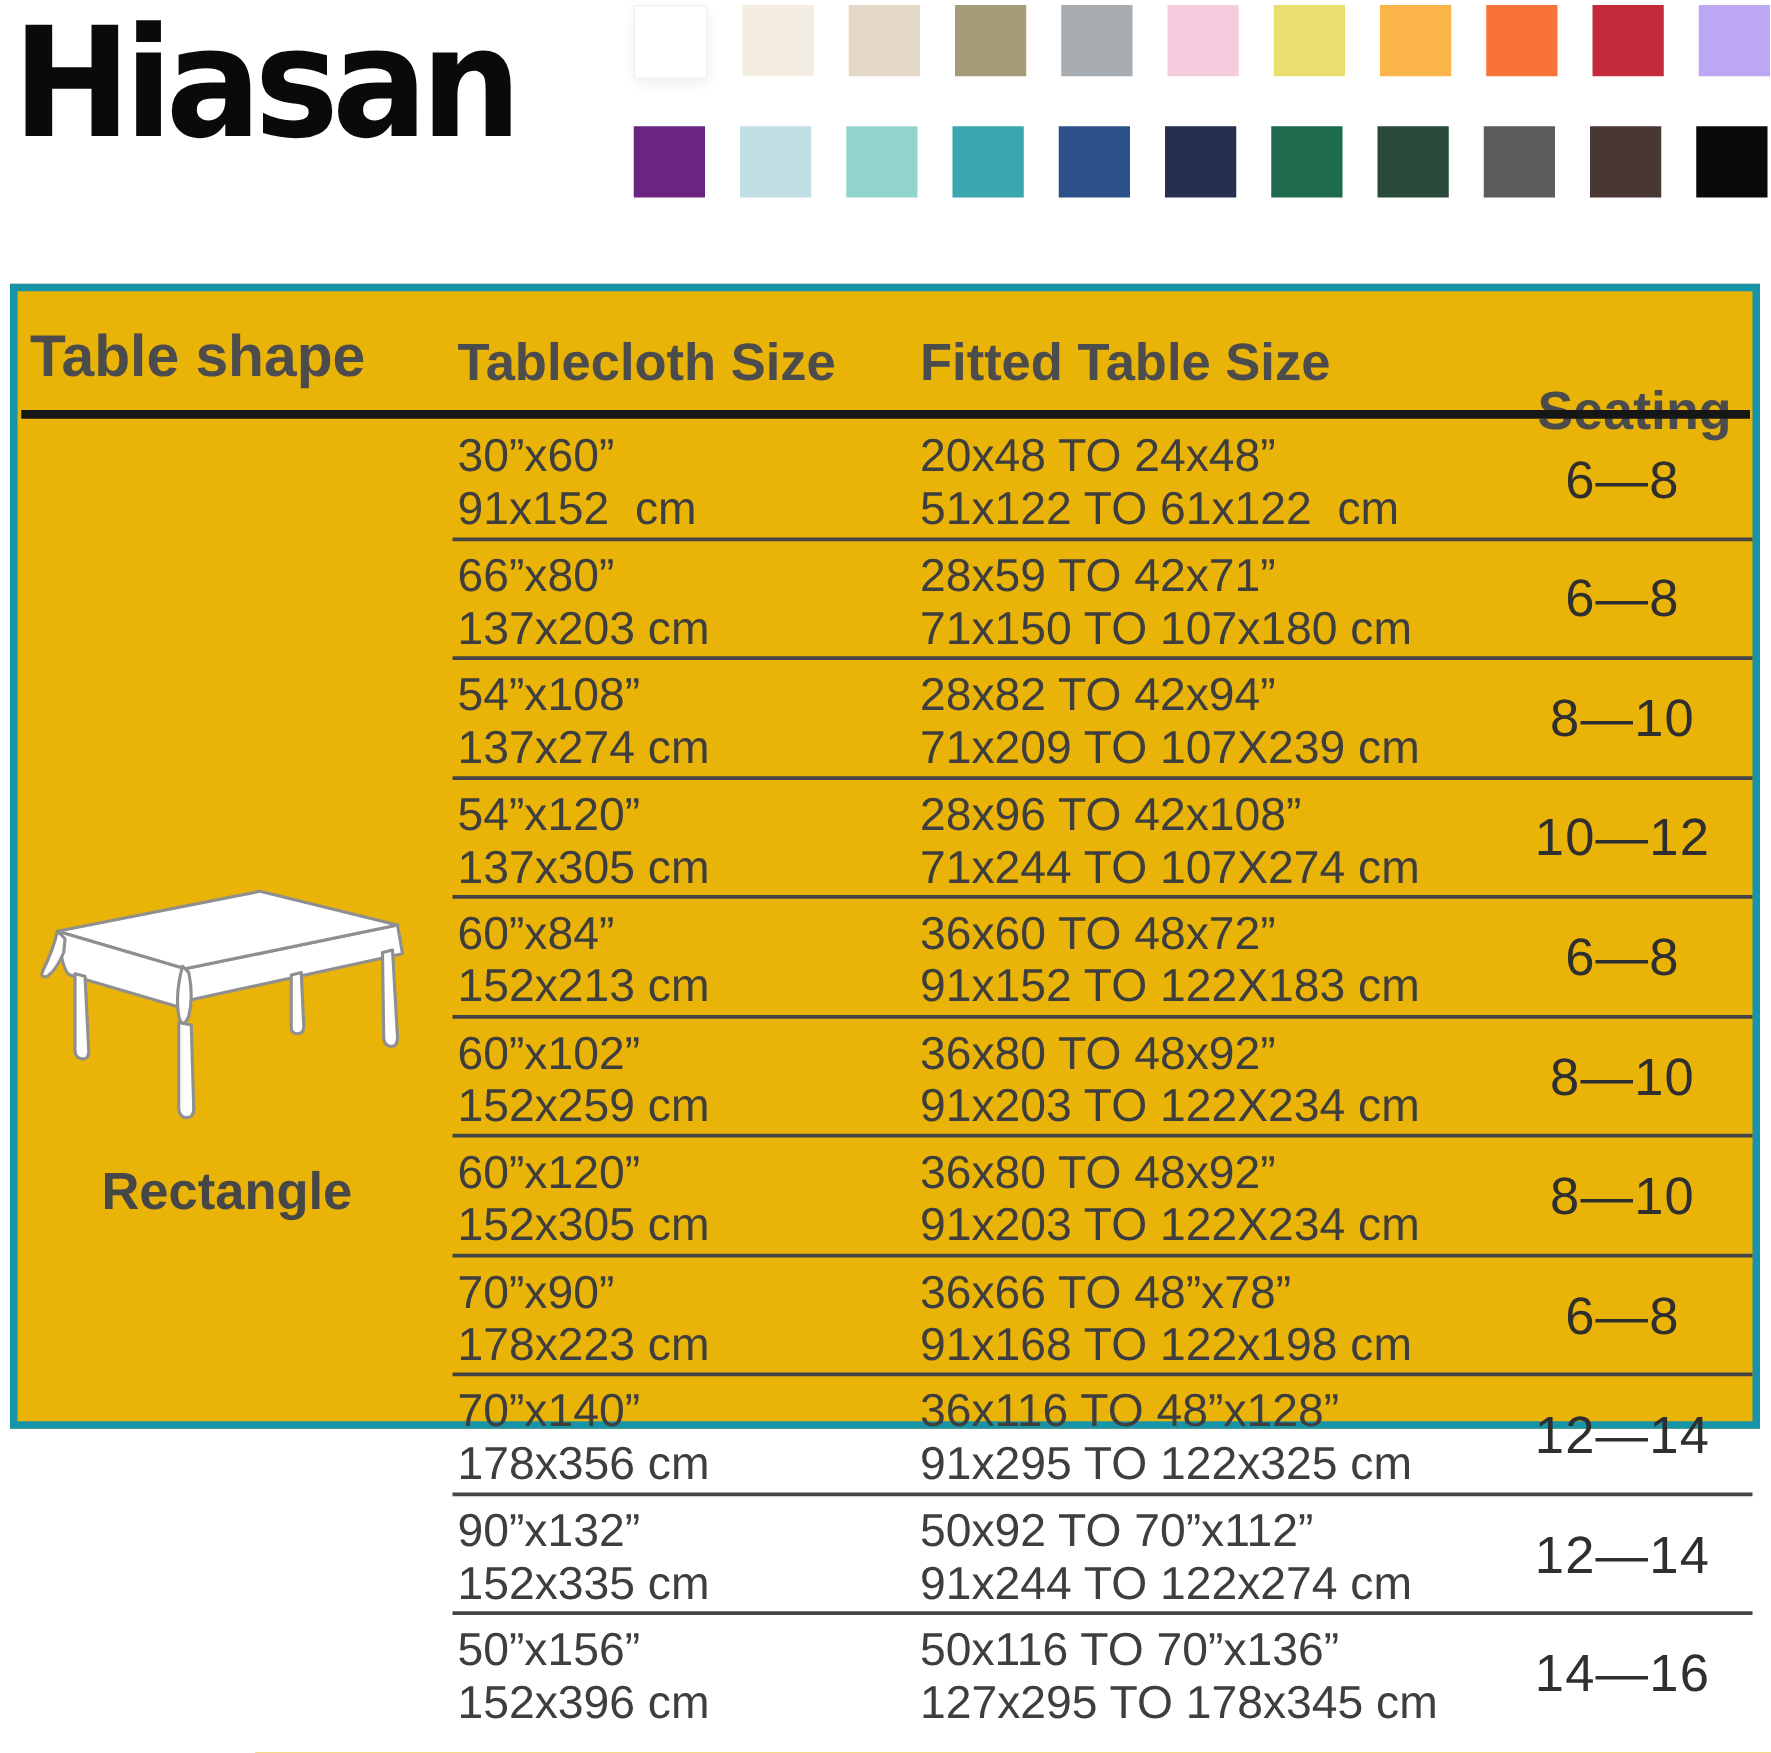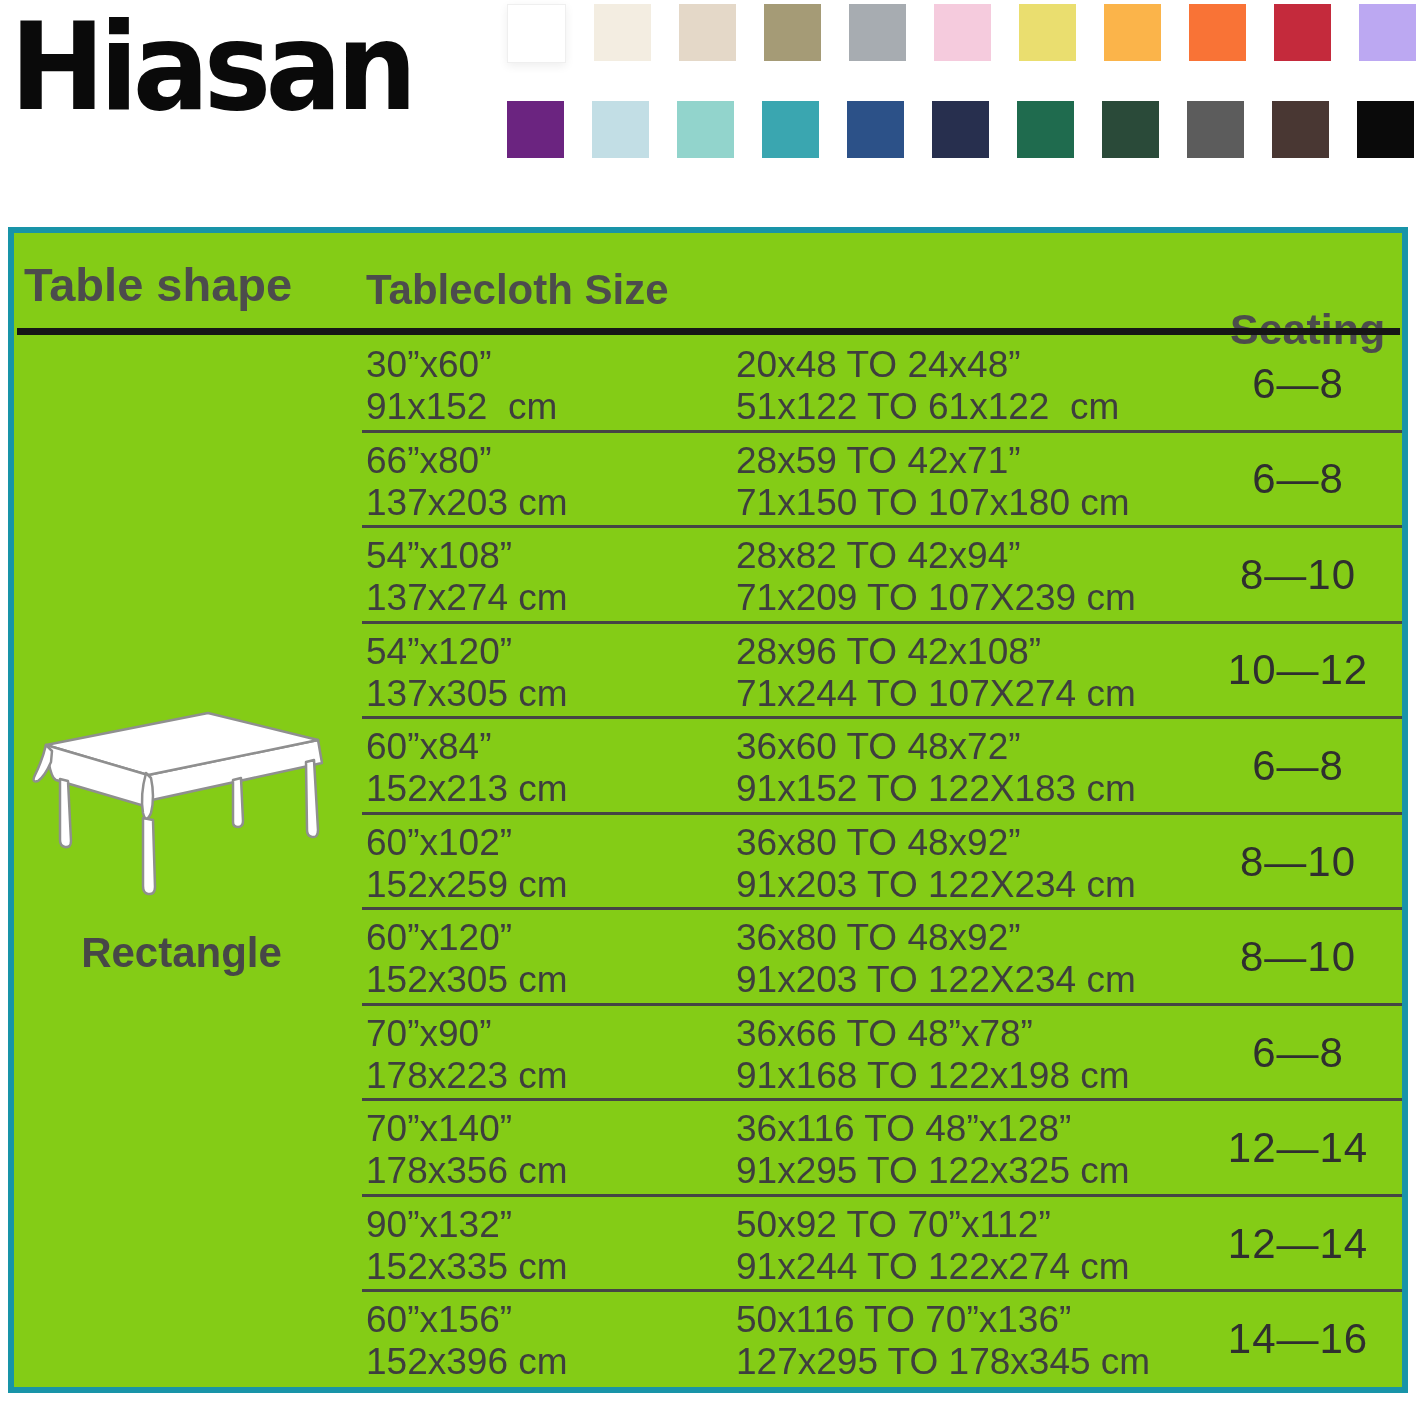--- a/index.html
+++ b/index.html
@@ -15,22 +15,22 @@
     transform:scaleX(.93);transform-origin:left top;white-space:nowrap;
   }
   
   .swatch-row{position:absolute;left:507px;display:flex;gap:28px;}
   .swatch-row.r1{top:4px;}
   .swatch-row.r2{top:101px;}
   .swatch{width:57px;height:57px;flex:0 0 auto;}
   .swatch.is-white{border:1px solid #efefef;box-shadow:0 3px 9px rgba(0,0,0,.07);}
   
   .chart-card{
-    position:absolute;left:8px;top:227px;width:1400px;height:1166px;
-    box-sizing:border-box;border:6px solid #a3a3a3;background:#84cc16;
+    position:absolute;left:8px;top:227px;width:1400px;height:916px;
+    box-sizing:border-box;border:6px solid #a3a3a3;background:#eab308;
   }
   .hdr{position:absolute;font-weight:700;color:#4c4c4c;white-space:nowrap;}
   .hdr-shape{left:10px;top:24px;font-size:47px;}
   .hdr-cloth{left:352px;top:33px;font-size:42px;}
   .hdr-fitted{left:722px;top:33px;font-size:42px;}
   .hdr-seating{left:1216px;top:28px;font-size:43px;margin-top:44px;}
   .hdr-underline{position:absolute;left:3px;right:2px;top:95px;height:7px;background:#161616;}
   
   .shape-cell{position:absolute;left:0;top:102px;width:345px;height:1052px;}
   .table-svg{position:absolute;left:4px;top:348px;width:320px;height:235px;}
@@ -87,20 +87,21 @@
       <div class="swatch" style="background: rgb(42, 74, 57);"></div>
       <div class="swatch" style="background: rgb(92, 92, 92);"></div>
       <div class="swatch" style="background: rgb(73, 55, 51);"></div>
       <div class="swatch" style="background: rgb(10, 10, 10);"></div>
     </div>
 
   <div class="chart-card" id="chart-card" style="border-color: rgb(24, 148, 168);">
 
     <div class="hdr hdr-shape">Table shape</div>
     <div class="hdr hdr-cloth">Tablecloth Size</div>
+    <div class="hdr hdr-fitted">Fitted Table Size</div>
     <div class="hdr hdr-seating">Seating</div>
     <div class="hdr-underline"></div>
 
     <div class="shape-cell">
       <svg class="table-svg" viewBox="0 0 320 235" fill="#ffffff" stroke="#8f8f8f" stroke-width="2.5" stroke-linejoin="round" stroke-linecap="round">
 
         <path d="M130,92 L300,57 L304,80 L134,117 Z"></path>
         <path d="M28,62 L190,30 L300,57 L130,92 Z"></path>
         <path d="M28,62 L130,92 L133,121 Q128,127 123,122 L38,97 Q32,95 28,62 Z"></path>
 
@@ -231,21 +232,21 @@
     </div>
     <div class="cell fitted">
       <div class="l1">50x92 TO 70”x112”</div>
       <div class="l2">91x244 TO 122x274 cm</div>
     </div>
     <div class="cell seating">12—14</div>
     <div class="row-line"></div>
   </div>
         <div class="size-row">
     <div class="cell cloth">
-      <div class="l1">60”x156”</div>
+      <div class="l1">50”x156”</div>
       <div class="l2">152x396 cm</div>
     </div>
     <div class="cell fitted">
       <div class="l1">50x116 TO 70”x136”</div>
       <div class="l2">127x295 TO 178x345 cm</div>
     </div>
     <div class="cell seating">14—16</div>
 
   </div>
       </div>

